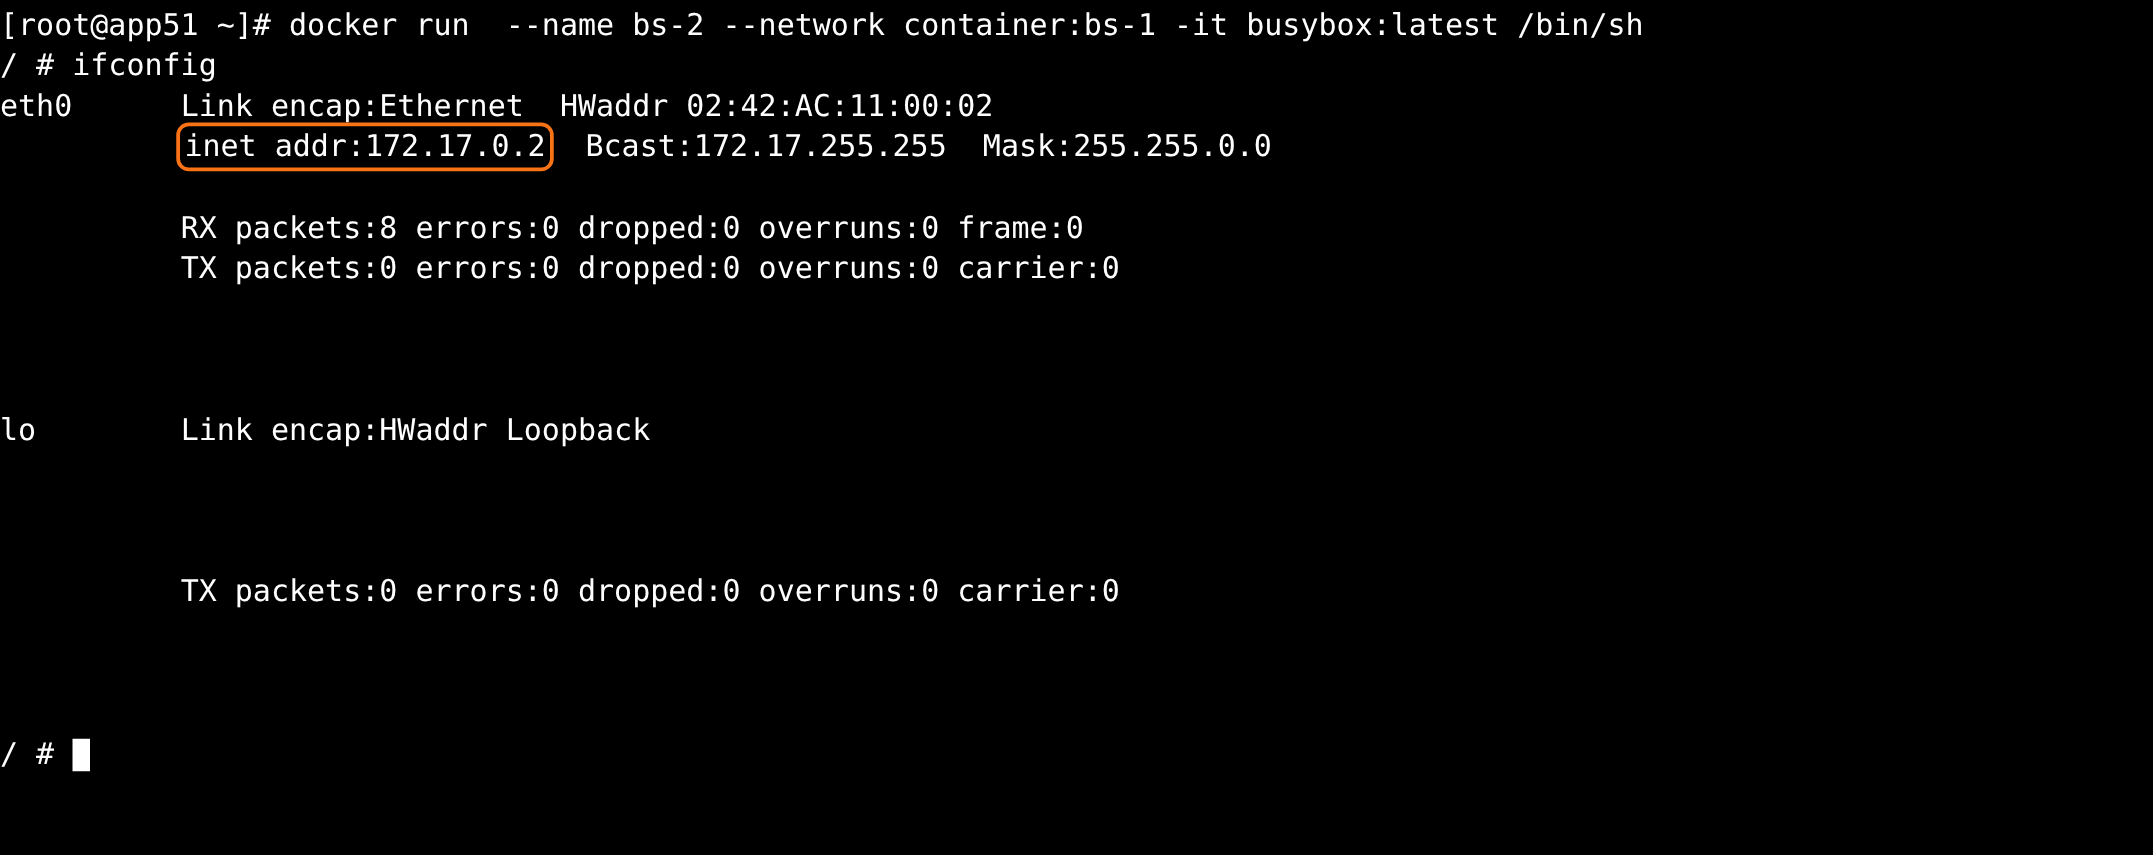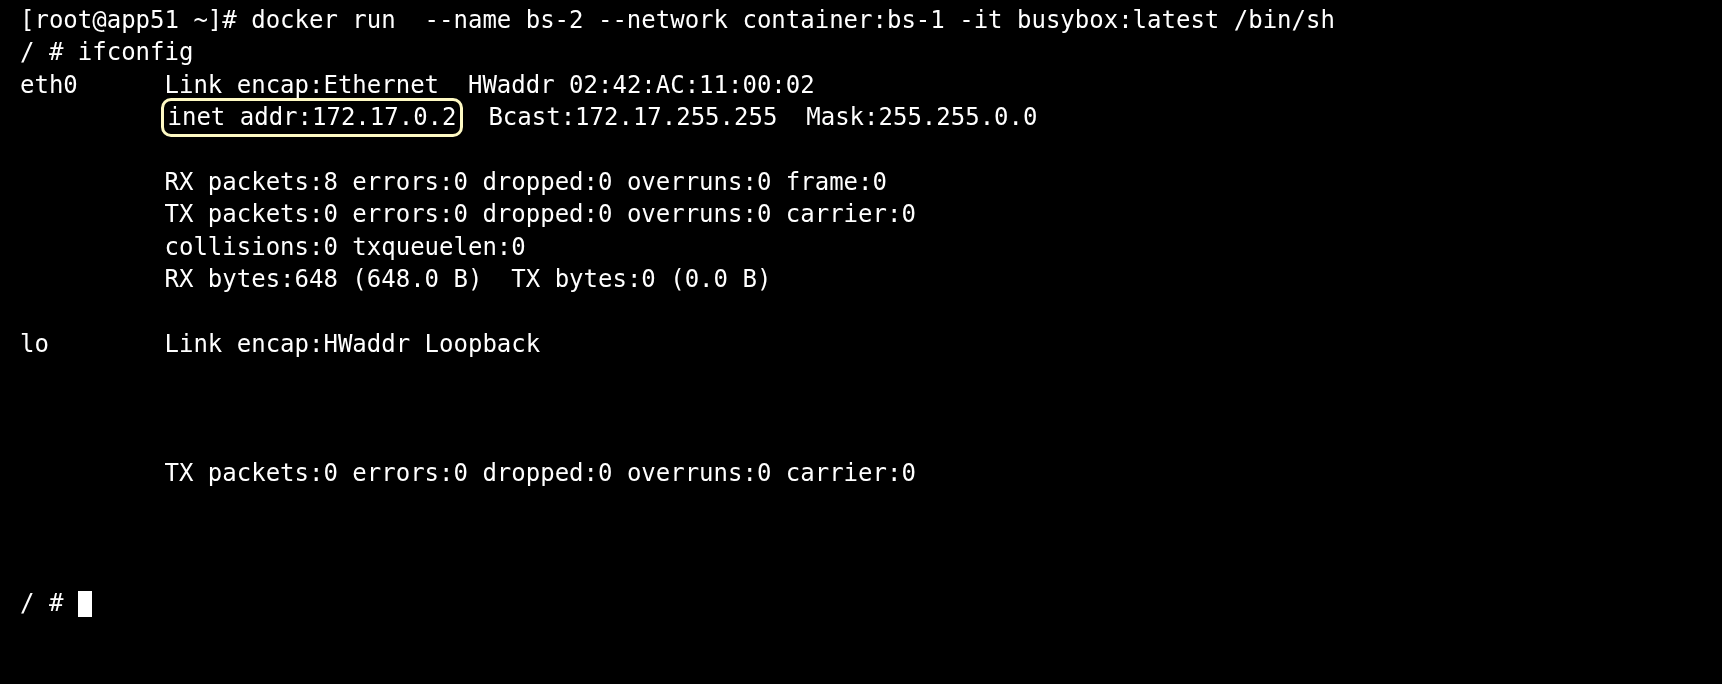--- a/index.html
+++ b/index.html
@@ -13,25 +13,24 @@
       font-family: 'Menlo', 'Monaco', 'Consolas', monospace;
       font-size: 24px;
       line-height: 1.35;
       padding: 4px 0;
       width: 1722px;
       height: 684px;
       overflow: hidden;
     }
     .line {
       white-space: pre;
-      padding-left: 20px;
     }
     .highlight-box {
       display: inline-block;
-      border: 3px solid #fef9c3;
+      border: 3px solid #f97316;
       border-radius: 10px;
       padding: 0 4px;
       margin: -3px -4px;
     }
     .cursor {
       display: inline-block;
       width: 14px;
       height: 26px;
       background-color: #ffffff;
       vertical-align: text-bottom;
@@ -40,22 +39,22 @@
 </head>
 <body>
 
 <div class="line"><span>[root@app51 ~]# </span><span>docker run  --name bs-2 --network container:bs-1 -it busybox:latest /bin/sh</span></div>
 <div class="line"><span>/ # </span><span>ifconfig</span></div>
 <div class="line"><span>eth0</span><span>      </span><span>Link encap:Ethernet  HWaddr 02:42:AC:11:00:02</span></div>
 <div class="line"><span>          </span><span class="highlight-box">inet addr:172.17.0.2</span><span>  Bcast:172.17.255.255  Mask:255.255.0.0</span></div>
 <div class="line"><span>          </span></div>
 <div class="line"><span>          </span><span>RX packets:8 errors:0 dropped:0 overruns:0 frame:0</span></div>
 <div class="line"><span>          </span><span>TX packets:0 errors:0 dropped:0 overruns:0 carrier:0</span></div>
-<div class="line"><span>          </span><span>collisions:0 txqueuelen:0</span></div>
-<div class="line"><span>          </span><span>RX bytes:648 (648.0 B)  TX bytes:0 (0.0 B)</span></div>
+<div class="line"><span>          </span></div>
+<div class="line"><span>          </span></div>
 <div class="line"> </div>
 <div class="line"><span>lo</span><span>        </span><span>Link encap:HWaddr Loopback</span></div>
 <div class="line"><span>          </span></div>
 <div class="line"><span>          </span></div>
 <div class="line"><span>          </span></div>
 <div class="line"><span>          </span><span>TX packets:0 errors:0 dropped:0 overruns:0 carrier:0</span></div>
 <div class="line"><span>          </span></div>
 <div class="line"><span>          </span></div>
 <div class="line"> </div>
 <div class="line"><span>/ # </span><span class="cursor"></span></div>

